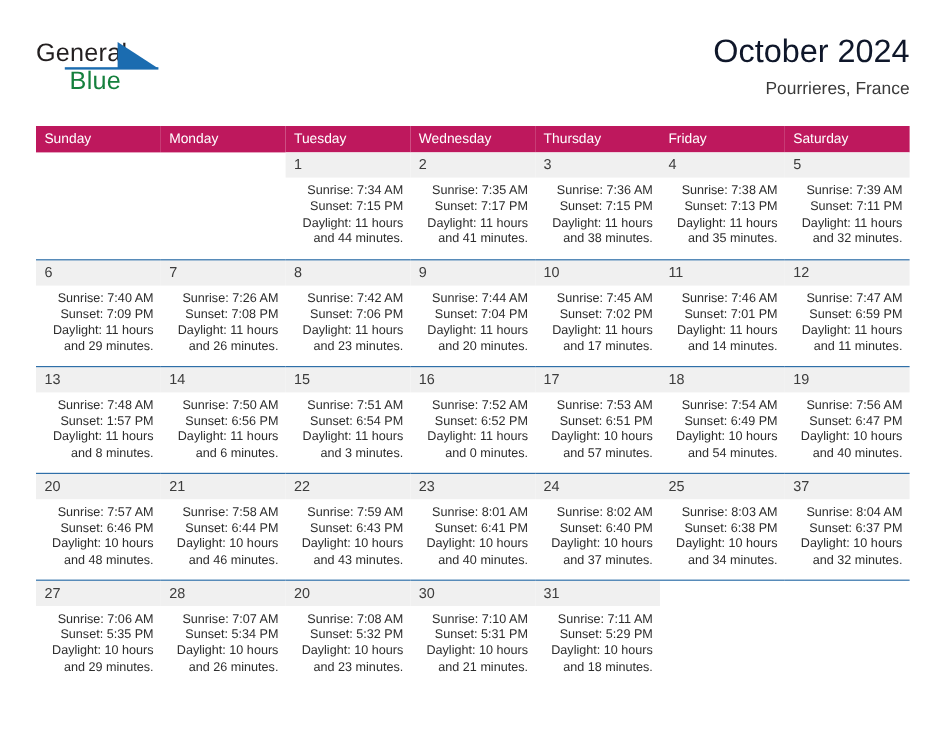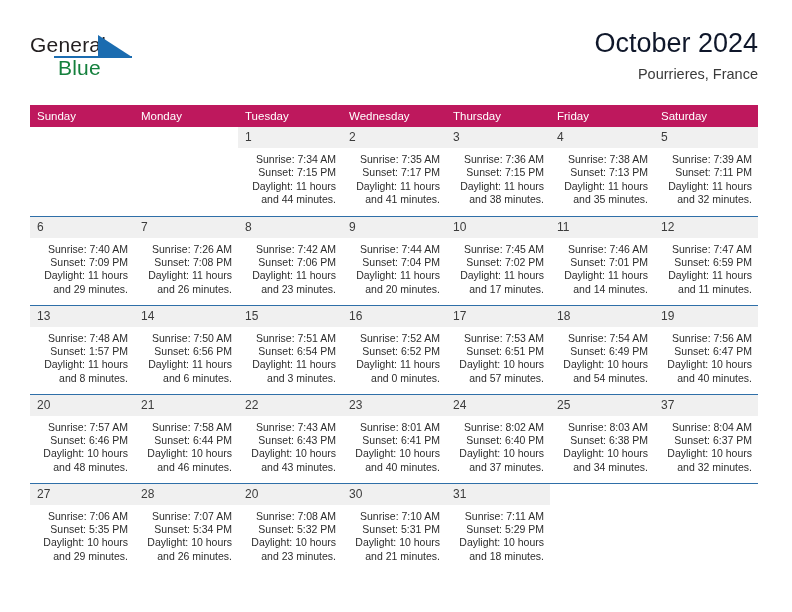--- a/index.html
+++ b/index.html
@@ -385,21 +385,21 @@
             <div class="info">
               <div>Sunrise: 7:58 AM</div>
               <div>Sunset: 6:44 PM</div>
               <div>Daylight: 10 hours</div>
               <div>and 46 minutes.</div>
             </div>
           </td>
           <td class="">
             <span class="daynum">22</span>
             <div class="info">
-              <div>Sunrise: 7:43 AM</div>
+              <div>Sunrise: 7:59 AM</div>
               <div>Sunset: 6:43 PM</div>
               <div>Daylight: 10 hours</div>
               <div>and 43 minutes.</div>
             </div>
           </td>
           <td class="">
             <span class="daynum">23</span>
             <div class="info">
               <div>Sunrise: 8:01 AM</div>
               <div>Sunset: 6:41 PM</div>

